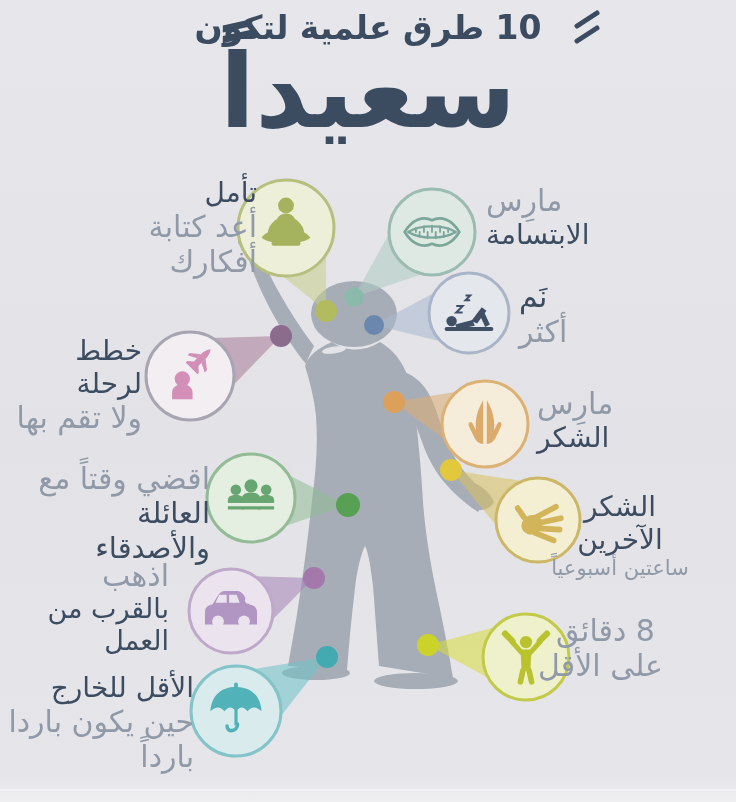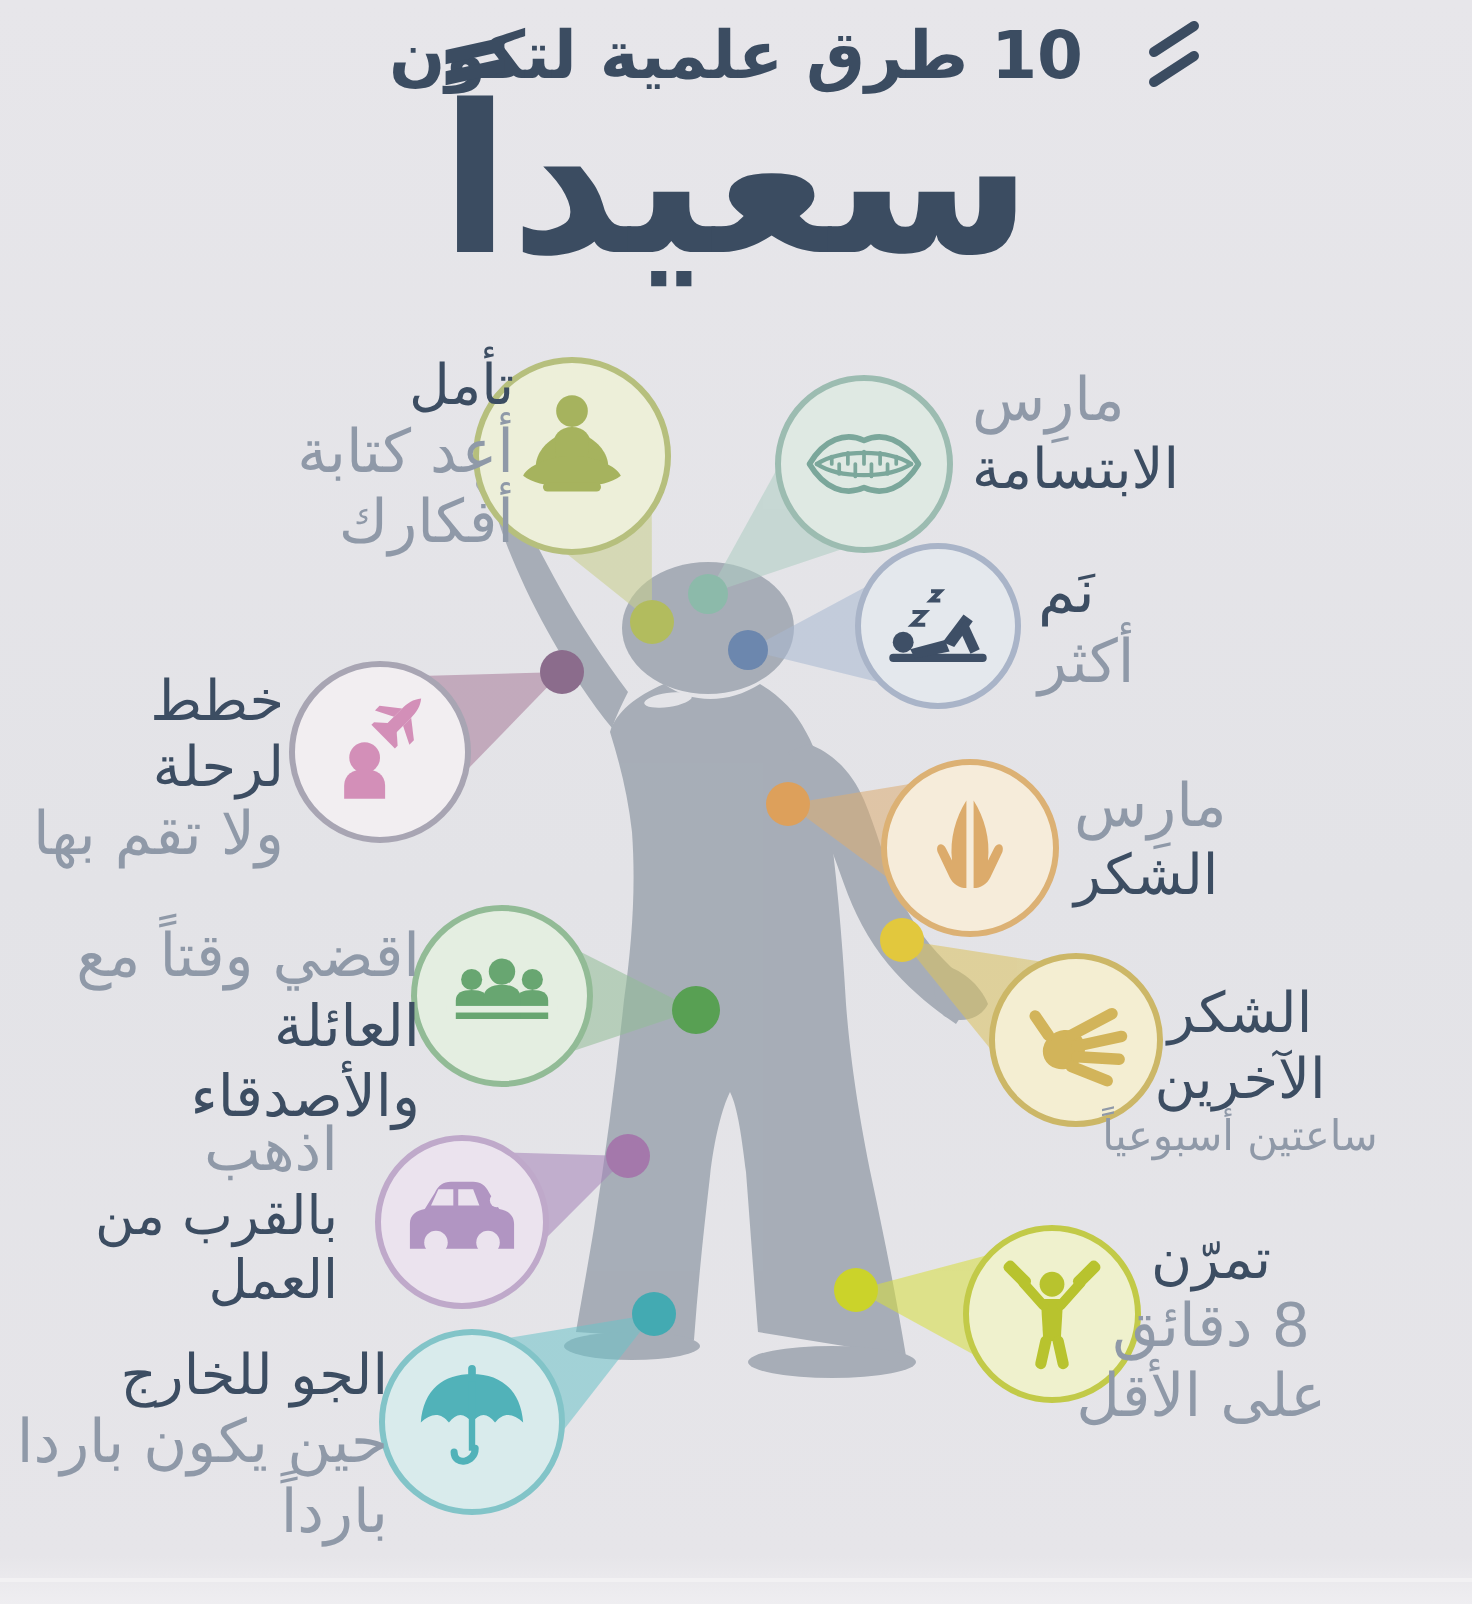--- a/index.html
+++ b/index.html
@@ -239,21 +239,20 @@
     <div class="t t-lg">الشكر</div>
   </div>
 
   <div class="item-text ta-c" style="left:545px;top:490px;width:150px">
     <div class="t t-lg">الشكر</div>
     <div class="t t-lg">الآخرين</div>
     <div class="t t-xs">ساعتين أسبوعياً</div>
   </div>
 
   <div class="item-text ta-c" style="left:548px;top:613px;width:115px">
-    <div class="t t-lg">تمرّن</div>
     <div class="t t-sm">8 دقائق</div>
     <div class="t t-sm">على الأقل</div>
   </div>
 
   <div class="item-text ta-r" style="right:594px;top:334px">
     <div class="t t-lg">خطط</div>
     <div class="t t-lg">لرحلة</div>
     <div class="t t-sm">ولا تقم بها</div>
   </div>
 
@@ -263,18 +262,18 @@
     <div class="t t-lg" style="font-size:29px">والأصدقاء</div>
   </div>
 
   <div class="item-text ta-r" style="right:567px;top:558px">
     <div class="t t-sm">اذهب</div>
     <div class="t t-lg" style="font-size:27px">بالقرب من</div>
     <div class="t t-lg" style="font-size:27px">العمل</div>
   </div>
 
   <div class="item-text ta-r" style="right:542px;top:671px">
-    <div class="t t-lg">الجو للخارج</div>
+    <div class="t t-lg">الأقل للخارج</div>
     <div class="t t-sm">حين يكون باردا</div>
     <div class="t t-sm">بارداً</div>
   </div>
 
 </div>
 
 </body></html>

